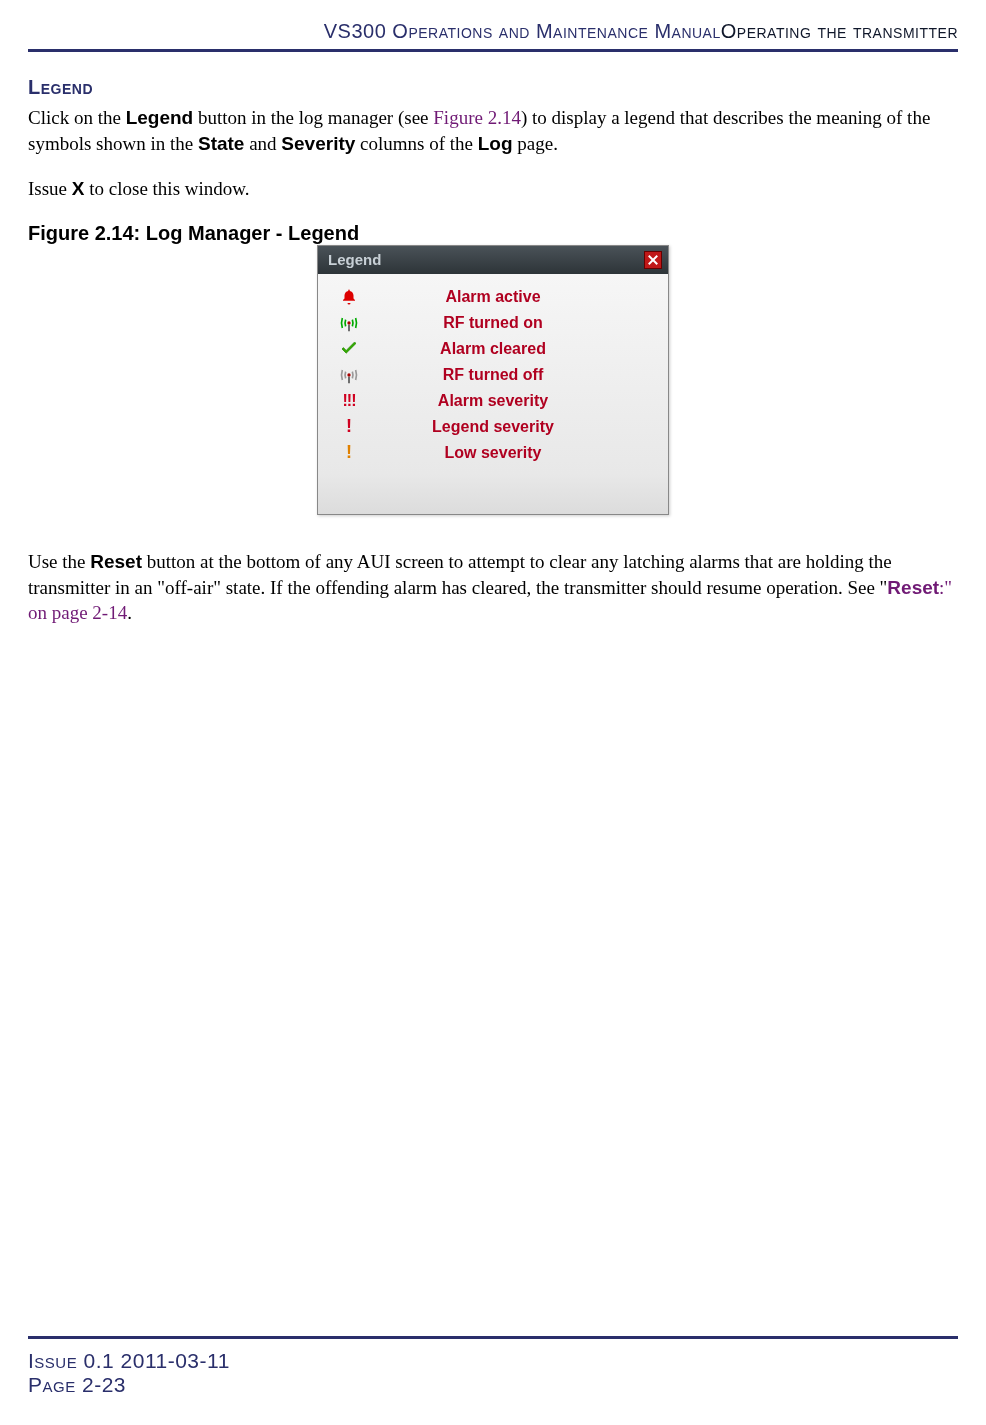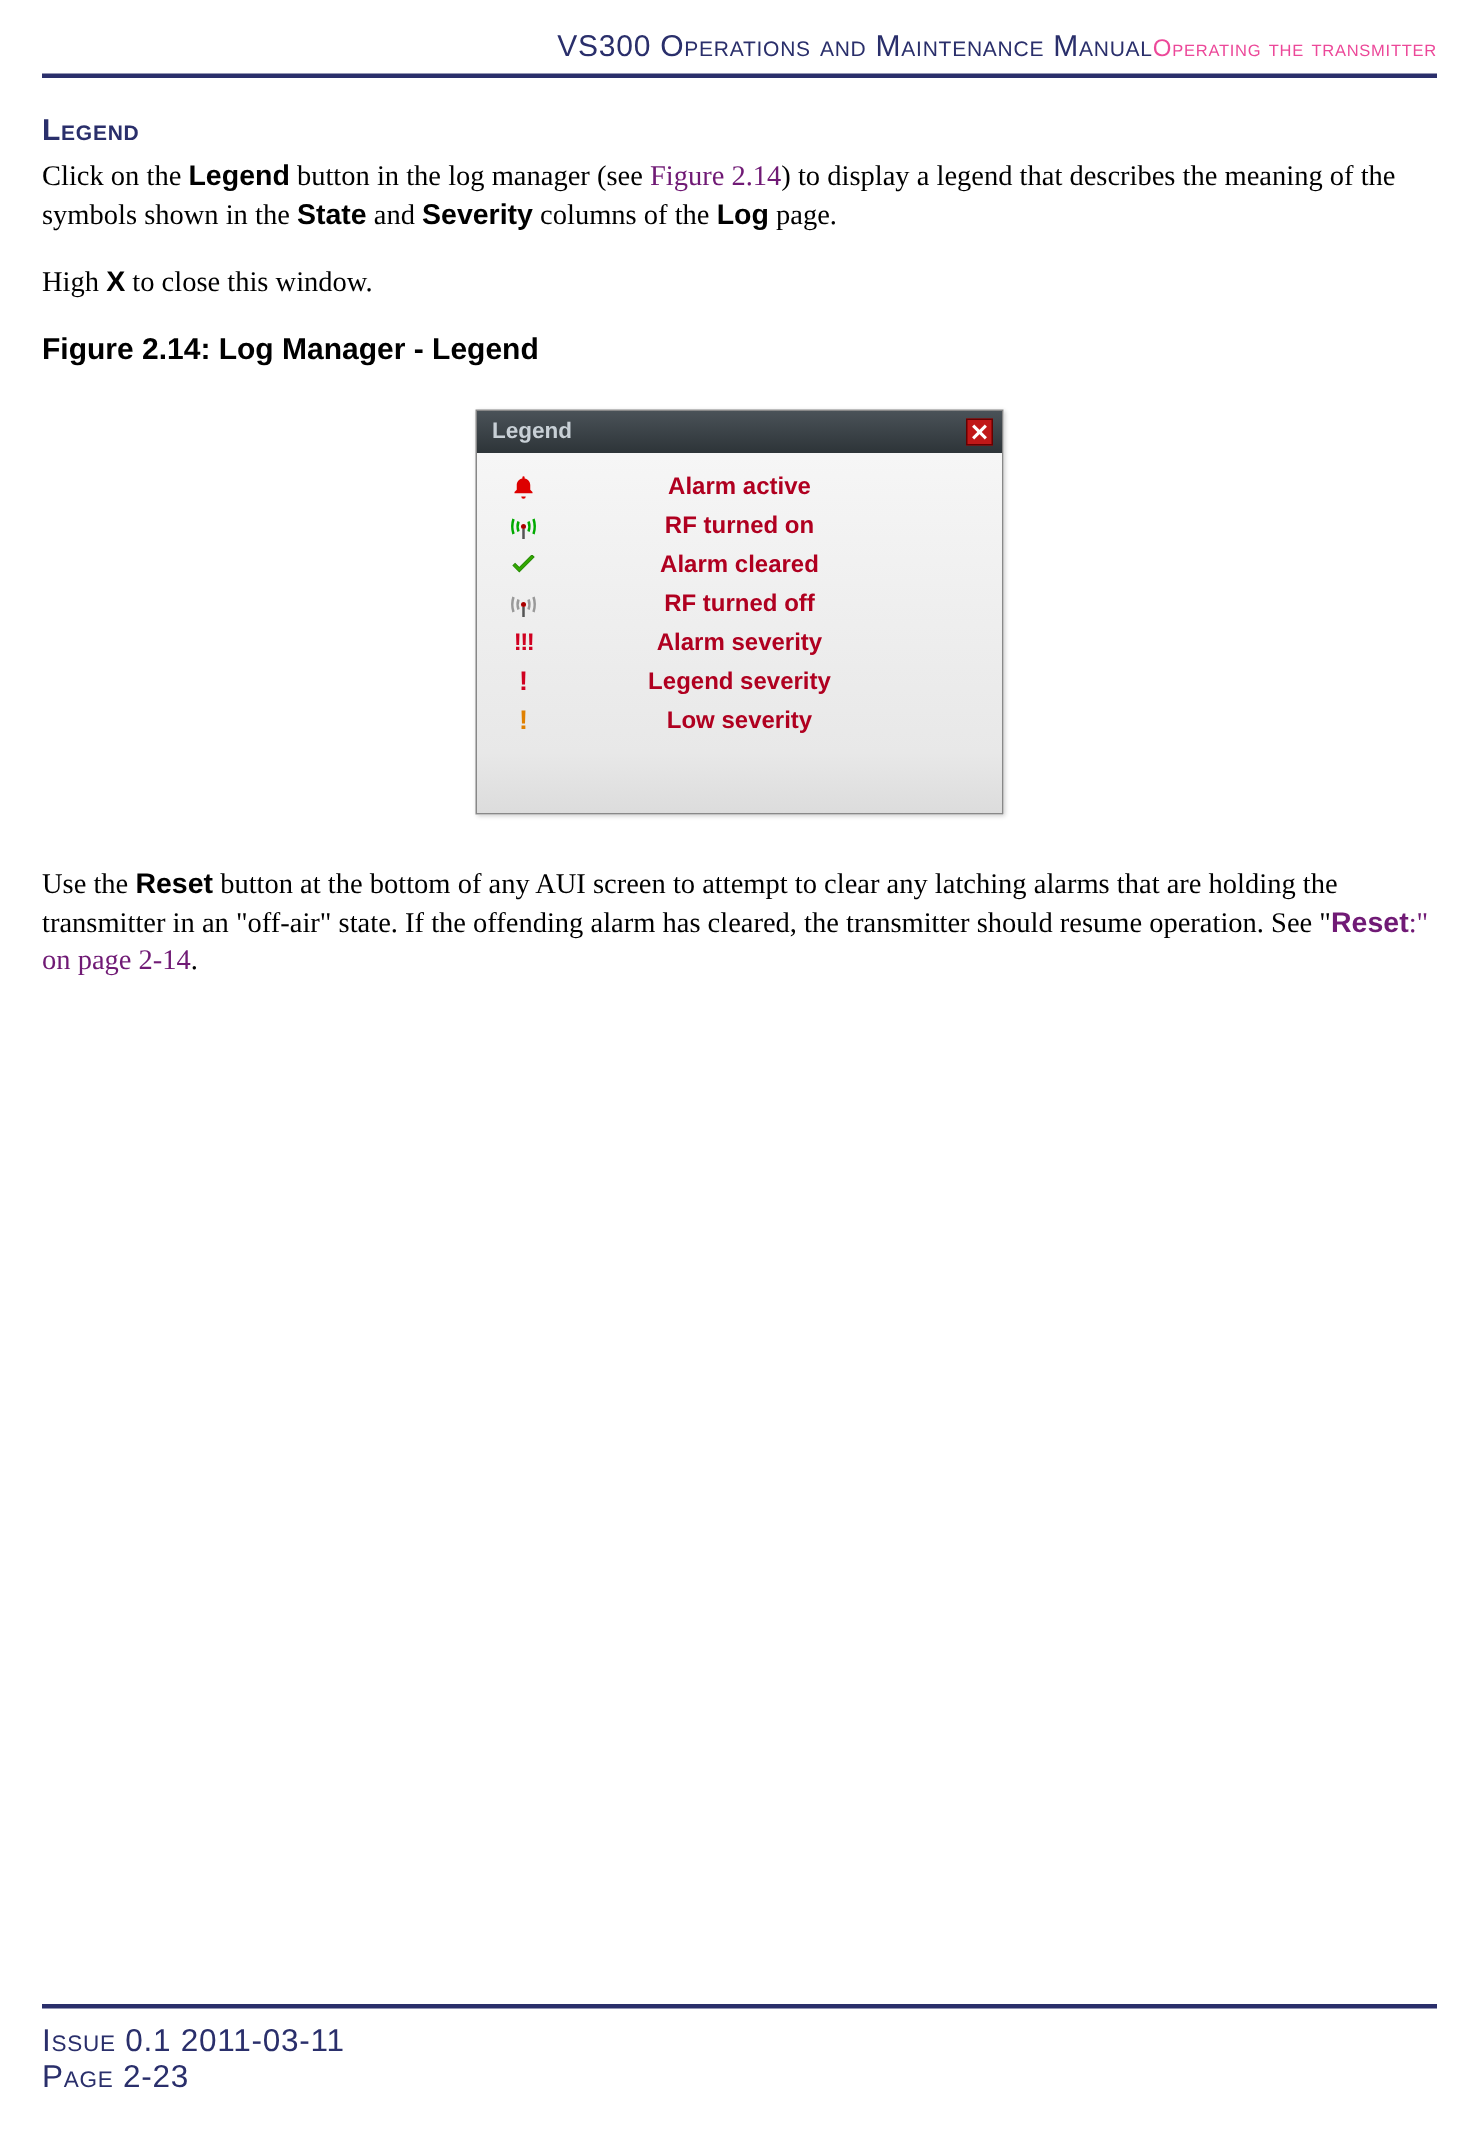--- a/index.html
+++ b/index.html
@@ -26,24 +26,24 @@
     .header-left {
       font-family: 'Trebuchet MS', Arial, sans-serif;
       font-size: 20px;
       font-variant: small-caps;
       letter-spacing: 0.5px;
       color: #2a2f6b;
       font-weight: 500;
     }
     .header-right {
       font-family: 'Trebuchet MS', Arial, sans-serif;
-      font-size: 16px;
-      font-variant: small-caps;
-      letter-spacing: 0.5px;
-      color: #ec4899;
+      font-size: 20px;
+      font-variant: small-caps;
+      letter-spacing: 0.5px;
+      color: #0f172a;
       font-weight: 500;
     }
     .section-heading {
       font-family: 'Trebuchet MS', Arial, sans-serif;
       font-size: 20px;
       font-variant: small-caps;
       color: #2a2f6b;
       font-weight: 600;
       margin-bottom: 6px;
       letter-spacing: 0.5px;
@@ -59,21 +59,20 @@
     }
     .bold-sans {
       font-family: Arial, Helvetica, sans-serif;
       font-weight: bold;
     }
     .figure-caption {
       font-family: Arial, Helvetica, sans-serif;
       font-weight: bold;
       font-size: 20px;
       margin-top: 10px;
-      margin-bottom: 28px;
     }
     .legend-widget {
       width: 352px;
       margin: 0 auto 34px auto;
       border: 1px solid #888;
       background: linear-gradient(to bottom, #f8f8f8, #e8e8e8 85%, #dcdcdc);
       box-shadow: 1px 1px 3px rgba(0,0,0,0.2);
     }
     .legend-titlebar {
       display: flex;
@@ -191,21 +190,21 @@
     <span class="header-right">Operating the transmitter</span>
   </div>
 
   <div class="section-heading">Legend</div>
 
   <p class="body-text">
     <span>Click on the </span><span class="bold-sans">Legend</span><span> button in the log manager (see </span><span class="link">Figure 2.14</span><span>) to display a legend that describes the meaning of the symbols shown in the </span><span class="bold-sans">State</span><span> and </span><span class="bold-sans">Severity</span><span> columns of the </span><span class="bold-sans">Log</span><span> page.</span>
   </p>
 
   <p class="body-text">
-    <span>High </span><span class="bold-sans">X</span><span> to close this window.</span>
+    <span>Issue </span><span class="bold-sans">X</span><span> to close this window.</span>
   </p>
 
   <div class="figure-caption">Figure 2.14: Log Manager - Legend</div>
 
   <div class="legend-widget">
     <div class="legend-titlebar">
       <span class="legend-title">Legend</span>
       <span class="close-btn"></span>
     </div>
     <div class="legend-body">

